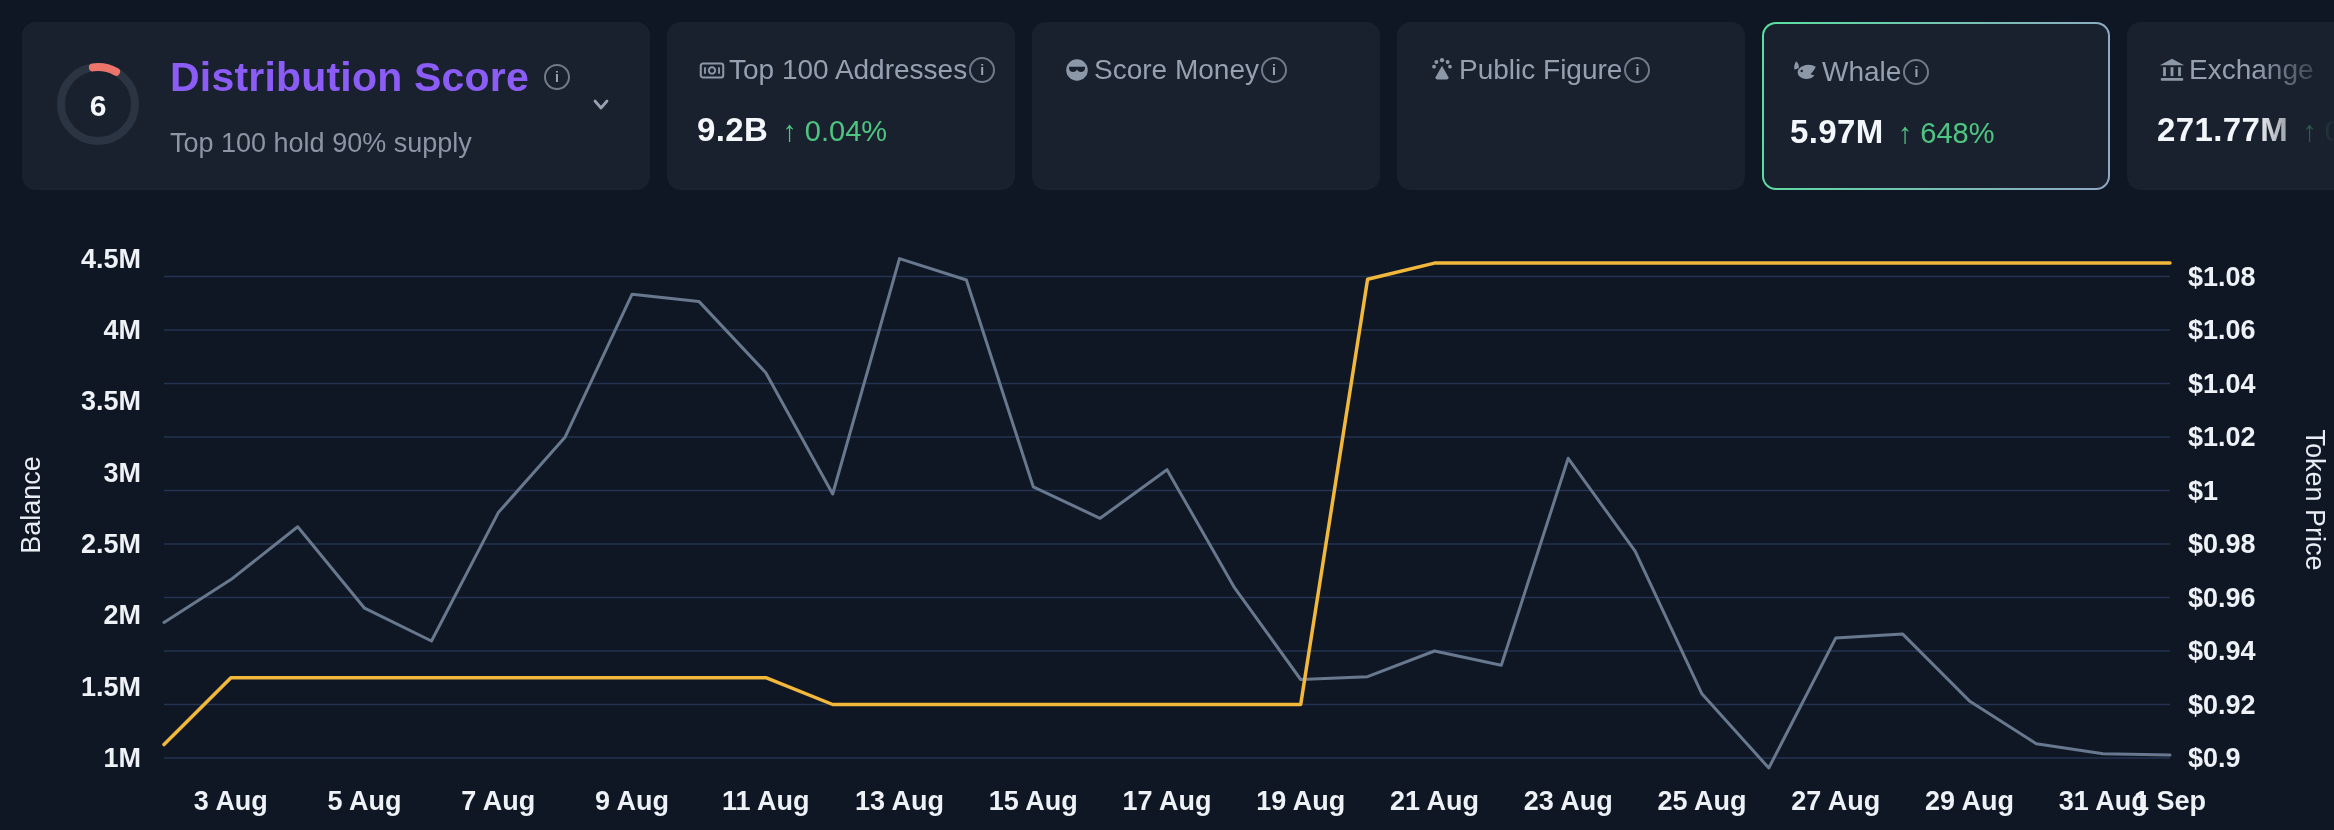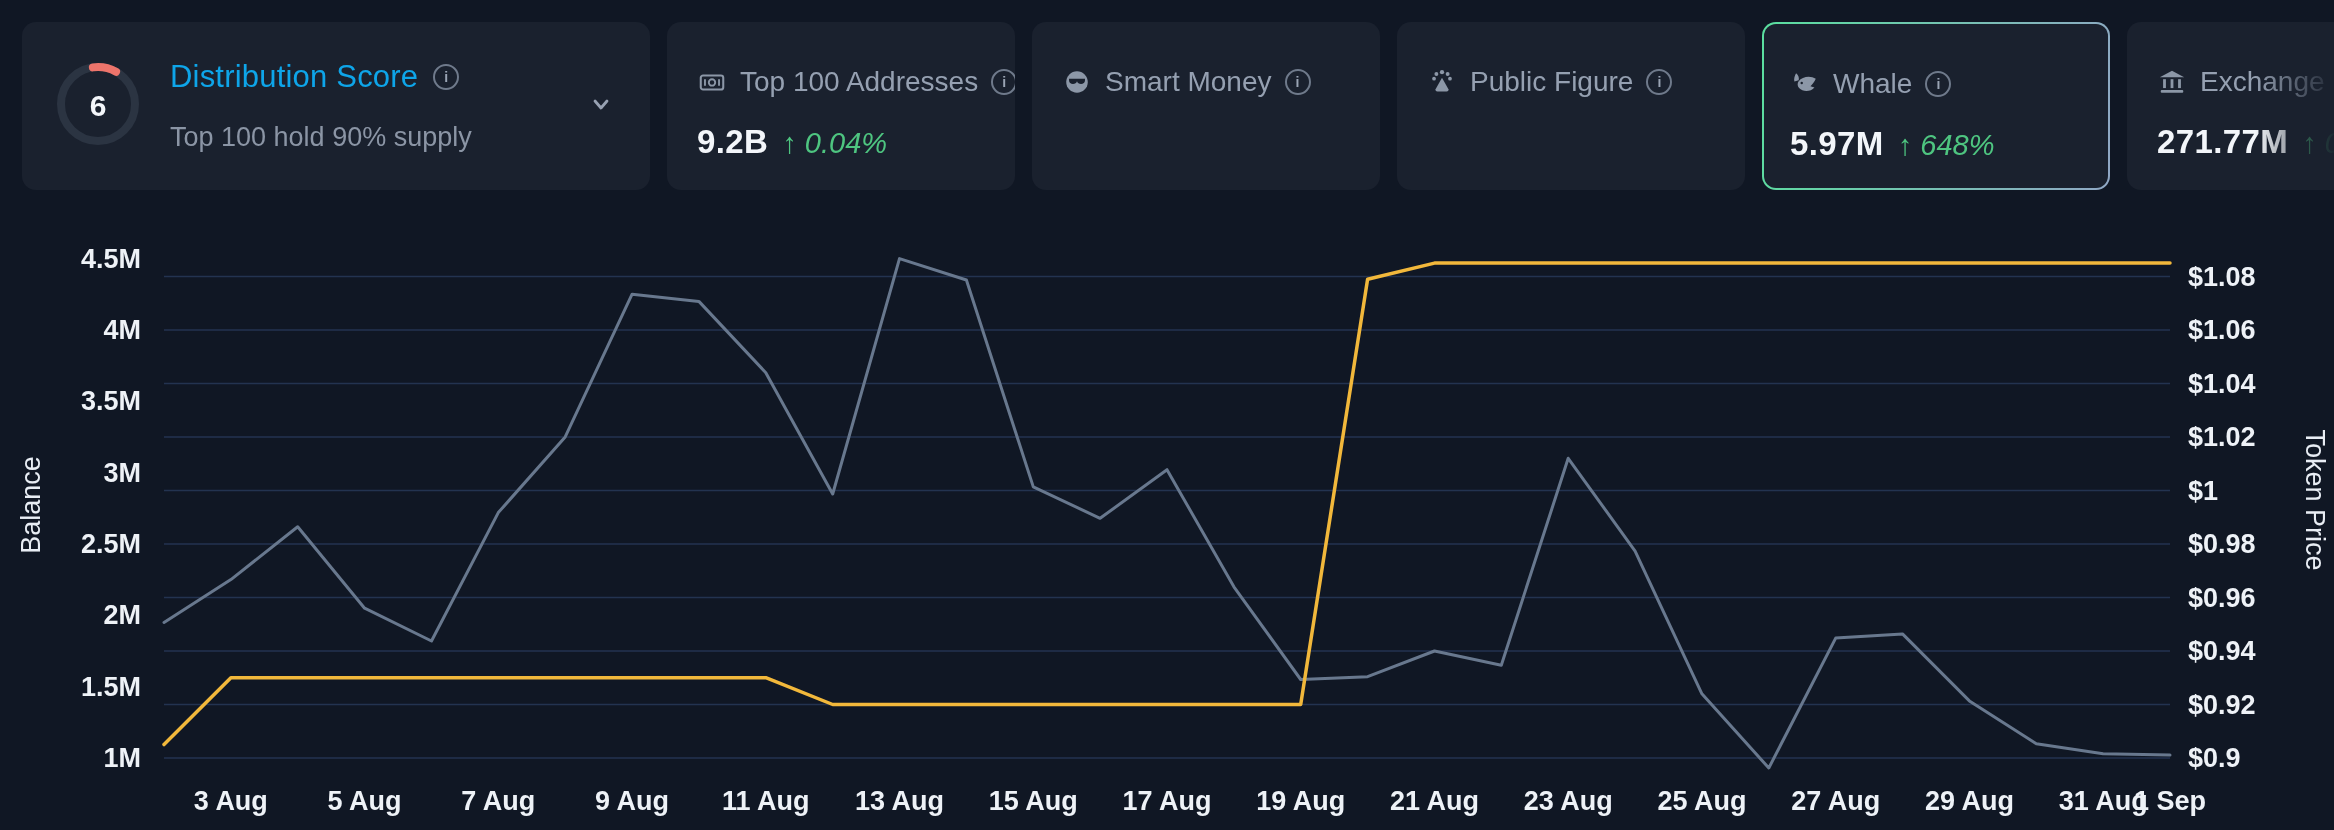--- a/index.html
+++ b/index.html
@@ -8,40 +8,40 @@
     background:#101724;
     font-family:"Liberation Sans", sans-serif;
     -webkit-font-smoothing:antialiased;
   }
   .cards-row{position:absolute;left:22px;top:22px;display:flex;gap:17px;z-index:2;}
   .card{background:#1a212e;border-radius:14px;height:168px;box-sizing:border-box;flex:none;}
   .dist-card{width:628px;display:flex;align-items:center;padding:0 34px 0 30px;}
   .gauge-wrap{flex:none;margin-right:26px;}
   .dist-text{display:flex;flex-direction:column;}
   .dist-title-row{display:flex;align-items:center;gap:15px;}
-  .dist-title{font-size:31px;font-weight:400;color:#0ea5e9;letter-spacing:.2px;}
+  .dist-title{font-size:41px;font-weight:700;color:#8b5cf6;letter-spacing:.2px;}
   .dist-sub{margin-top:27px;font-size:27px;color:#8b95a5;}
   .chev{margin-left:auto;flex:none;}
   .info-icon{
     width:22px;height:22px;border:2px solid #6f7a8b;border-radius:50%;
     color:#9aa4b4;font-size:14px;font-weight:700;line-height:1;
     display:inline-flex;align-items:center;justify-content:center;flex:none;
   }
   .stat-card{width:348px;padding:32px 30px;position:relative;overflow:hidden;}
   .stat-card.selected{
     border:2px solid transparent;
     background:linear-gradient(#1a212e,#1a212e) padding-box,
                linear-gradient(100deg,#5adf9f,#90a7c5) border-box;
     padding-left:26px;
   }
-  .stat-head{display:flex;align-items:center;gap:13px;color:#95a0b1;font-size:28px;white-space:nowrap;margin-top:12px;}
+  .stat-head{display:flex;align-items:center;gap:2px;color:#95a0b1;font-size:28px;white-space:nowrap;}
   .stat-head .glyph{flex:none;display:inline-flex;color:#8c97a7;}
   .stat-value-row{margin-top:25px;display:flex;align-items:baseline;gap:14px;white-space:nowrap;}
   .stat-value{color:#f3f6fa;font-size:33px;font-weight:700;letter-spacing:.4px;}
-  .stat-change{color:#4ec580;font-size:29px;font-style:italic;}
+  .stat-change{color:#4ec580;font-size:29px;}
   .fade-overlay{
     position:absolute;top:0;bottom:0;left:128px;width:100px;
     background:linear-gradient(90deg, rgba(26,33,46,0) 0%, #1a212e 82%, #1a212e 100%);
     pointer-events:none;
   }
   #chart-layer{position:absolute;left:0;top:0;z-index:1;}
   .gauge-num{font-size:30px;font-weight:700;fill:#f3f6fa;}
 </style>
 </head>
 <body>
@@ -140,21 +140,21 @@
     </div>
   </div>
     <div class="card stat-card">
     <div class="stat-head">
       <span class="glyph">
           <svg width="30" height="30" viewBox="0 0 32 32">
             <circle cx="16" cy="16" r="11.5" fill="#8c97a7"></circle>
             <path d="M7.5 12.5h17v1.8c0 2.4-1.9 3.7-4.2 3.7-2.1 0-3.8-1.1-4.3-2.9-.5 1.8-2.2 2.9-4.3 2.9-2.3 0-4.2-1.3-4.2-3.7z" fill="#1a212e"></path>
           </svg>
         </span>
-      <span>Smart Money</span>
+      <span>Score Money</span>
       <span class="info-icon">i</span>
     </div>
   </div>
     <div class="card stat-card">
     <div class="stat-head">
       <span class="glyph">
           <svg width="30" height="30" viewBox="0 0 32 32" fill="#8c97a7">
             <circle cx="16" cy="5.5" r="2.3"></circle>
             <circle cx="10" cy="7.5" r="2.1"></circle>
             <circle cx="22" cy="7.5" r="2.1"></circle>

